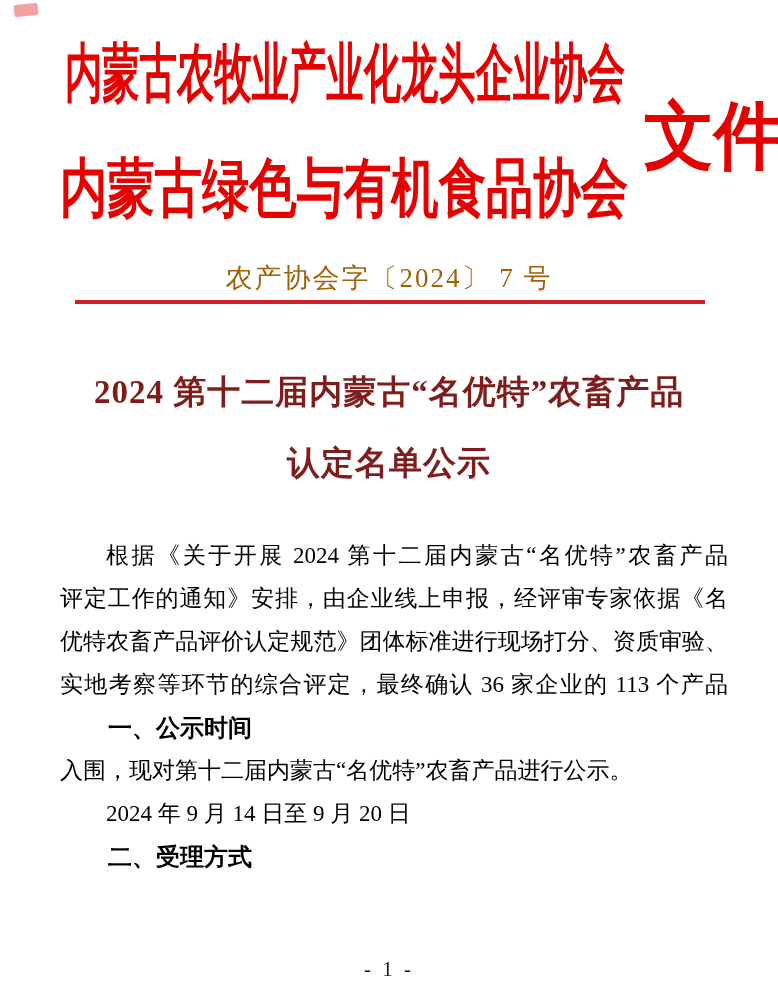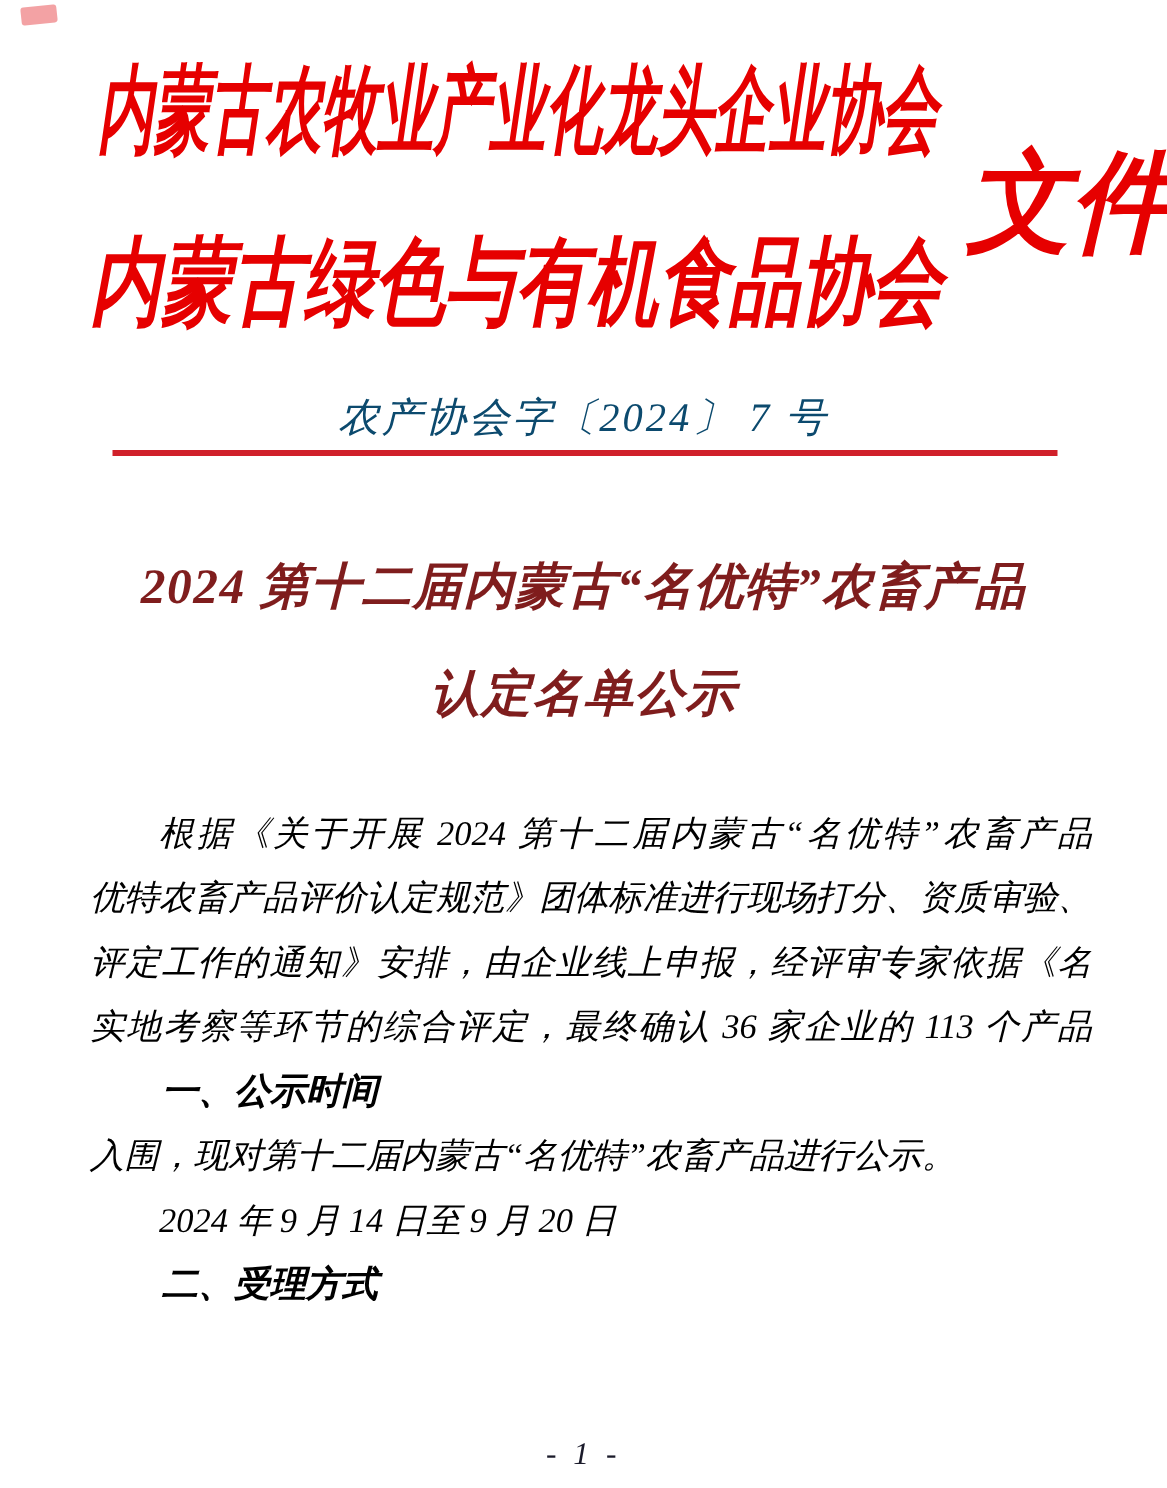--- a/index.html
+++ b/index.html
@@ -8,21 +8,20 @@
     background: #ffffff;
   }
   .page {
     position: relative;
     width: 778px;
     height: 992px;
     background: #ffffff;
     overflow: hidden;
     font-family: "Liberation Serif", "DejaVu Serif", serif;
     color: #000000;
-    font-style: italic;
   }
   
   .scan-mark {
     position: absolute;
     left: 14px;
     top: 4px;
     width: 24px;
     height: 12px;
     background: #e8454a;
     opacity: 0.5;
@@ -64,21 +63,21 @@
   }
   .doc-number {
     position: absolute;
     left: 0;
     top: 260px;
     width: 100%;
     text-align: center;
     font-size: 27px;
     line-height: 36px;
     letter-spacing: 2px;
-    color: #0c4a6e;
+    color: #a16207;
   }
   .red-rule {
     position: absolute;
     left: 75px;
     top: 300px;
     width: 630px;
     height: 4px;
     background: #d0202a;
   }
   .title {
@@ -152,22 +151,22 @@
   <div class="doc-number">农产协会字〔2024〕 7 号</div>
 
   <div class="red-rule"></div>
 
   <div class="title t1">2024 第十二届内蒙古“名优特”农畜产品</div>
 
   <div class="title t2">认定名单公示</div>
 
   <div class="body-block">
     <div class="pline jfull indent">根据《关于开展 2024 第十二届内蒙古“名优特”农畜产品</div>
+    <div class="pline jfull">评定工作的通知》安排，由企业线上申报，经评审专家依据《名</div>
     <div class="pline jfull">优特农畜产品评价认定规范》团体标准进行现场打分、资质审验、</div>
-    <div class="pline jfull">评定工作的通知》安排，由企业线上申报，经评审专家依据《名</div>
     <div class="pline jfull">实地考察等环节的综合评定，最终确认 36 家企业的 113 个产品</div>
     <div class="pline heading indent">一、公示时间</div>
     <div class="pline">入围，现对第十二届内蒙古“名优特”农畜产品进行公示。</div>
     <div class="pline indent">2024 年 9 月 14 日至 9 月 20 日</div>
     <div class="pline heading indent">二、受理方式</div>
   </div>
 
   <div class="page-number">- 1 -</div>
 
 </div>

